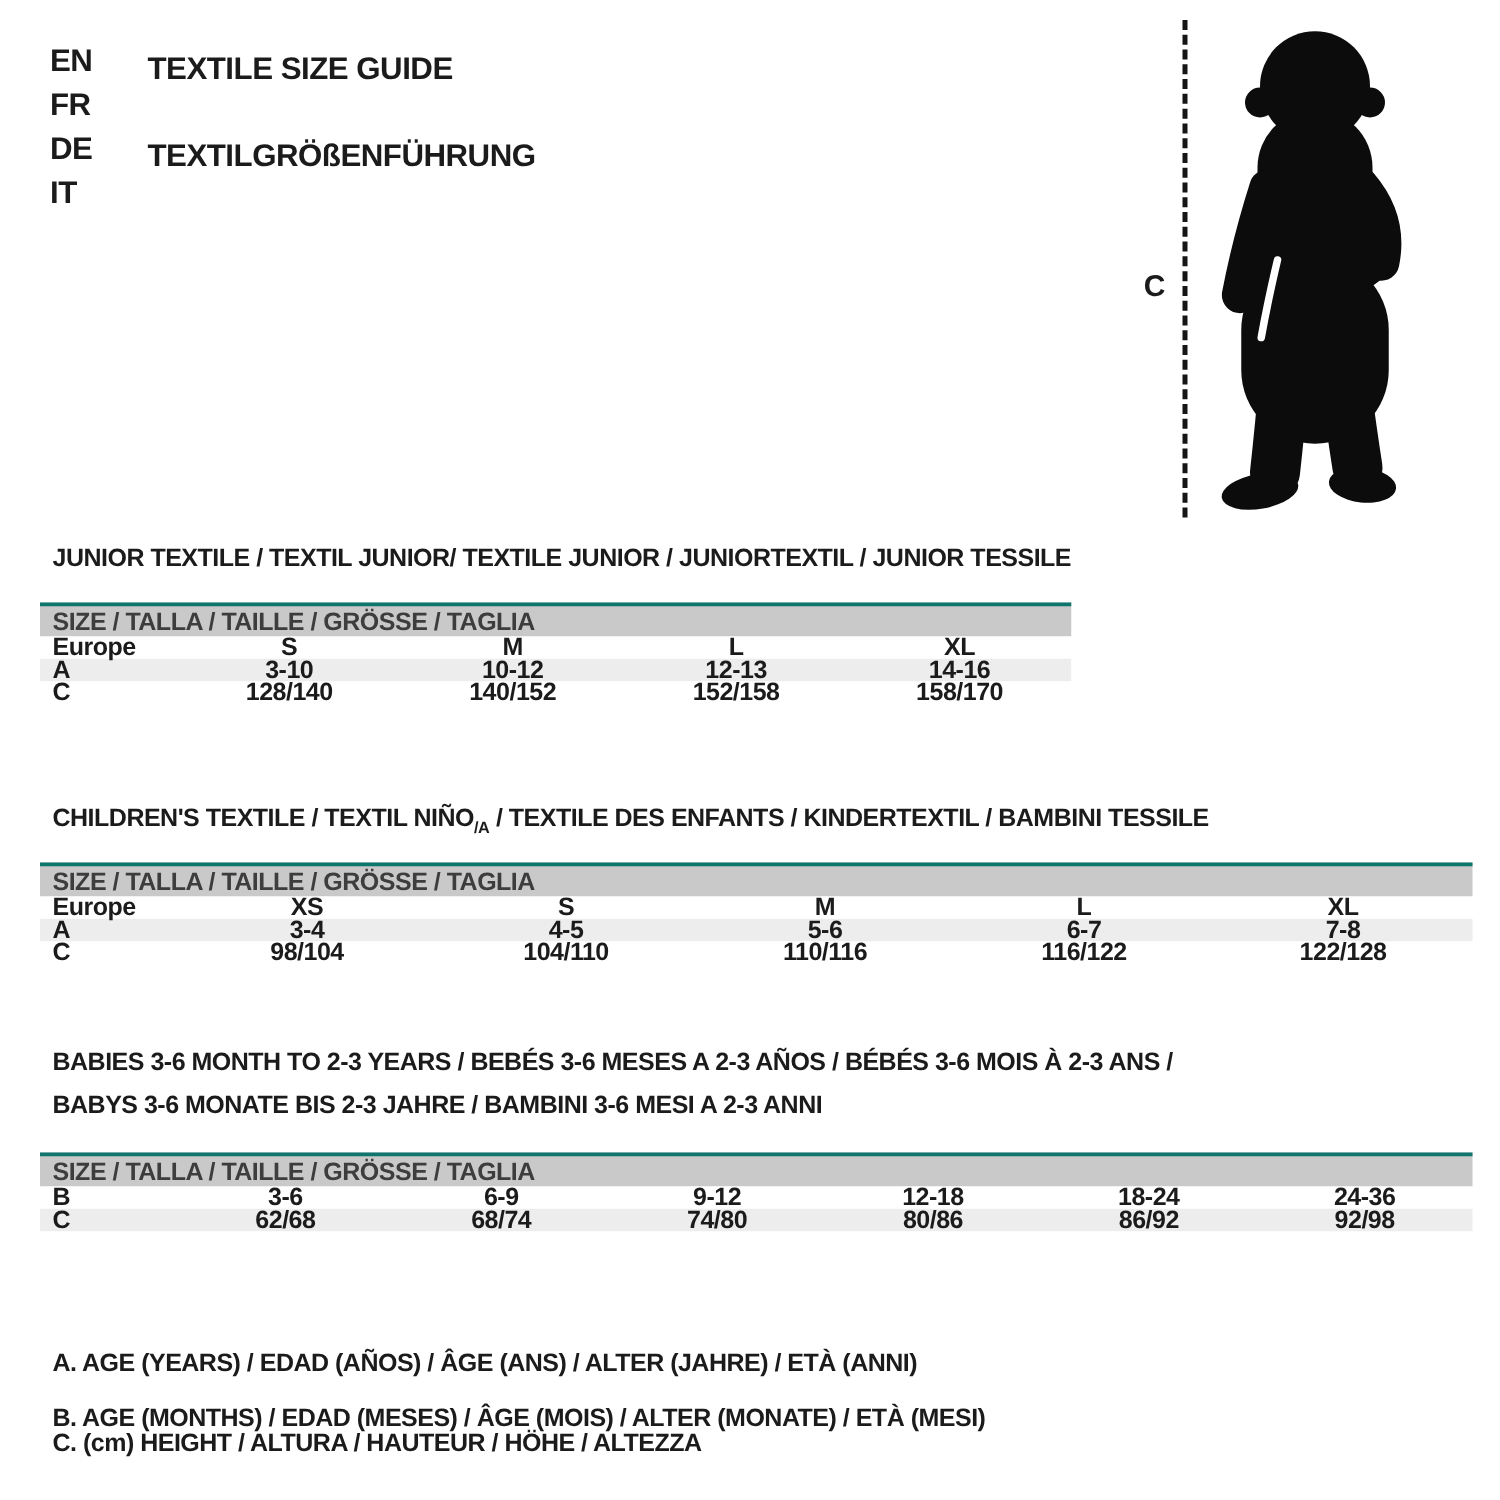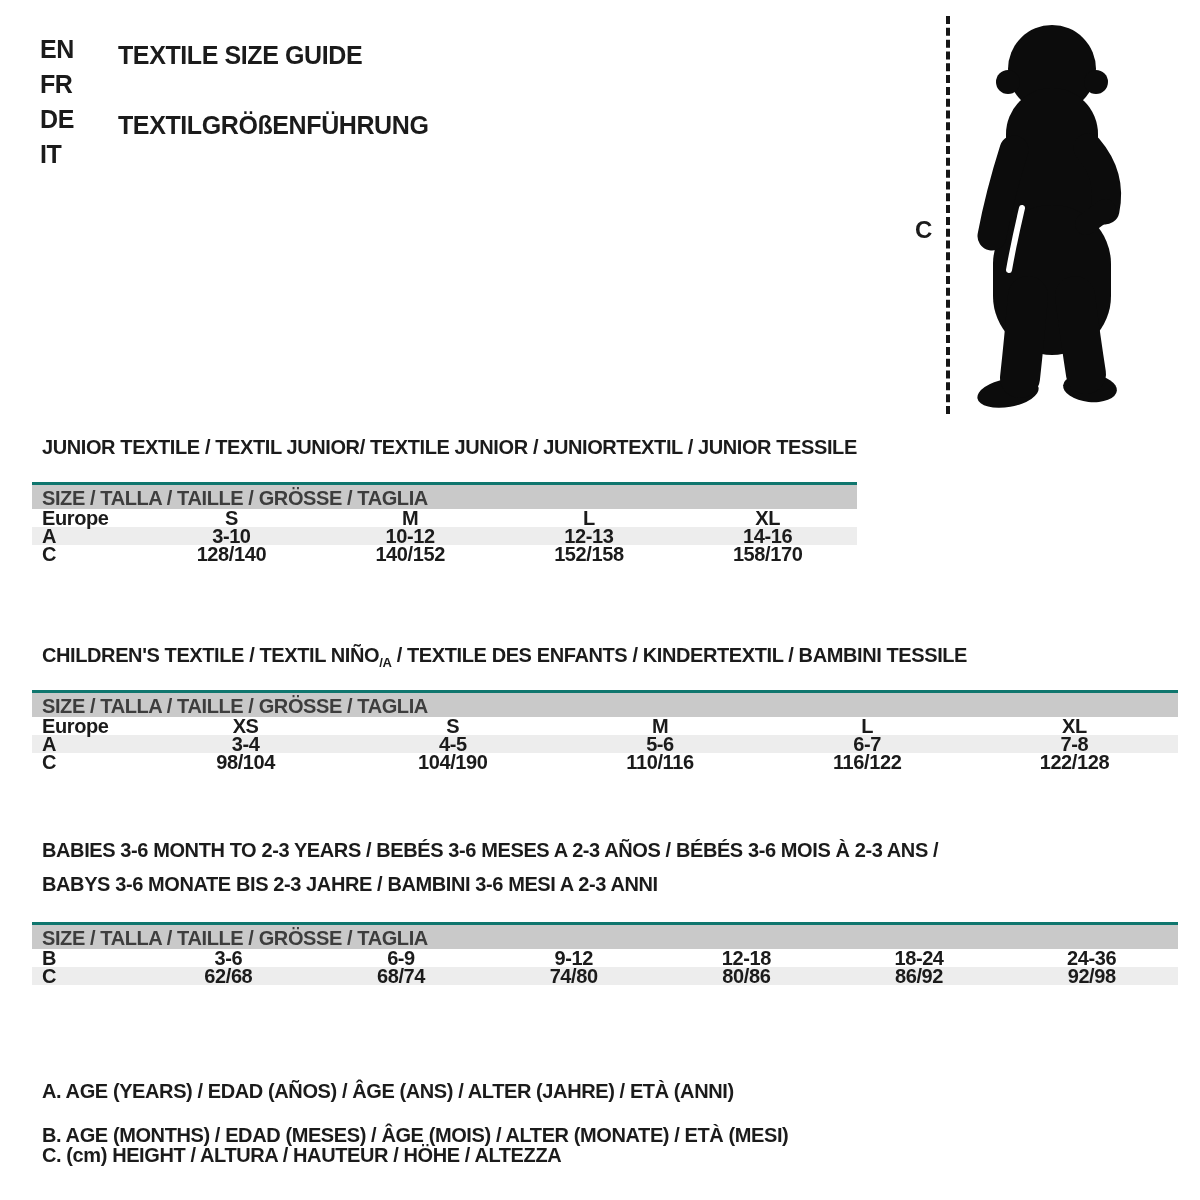--- a/index.html
+++ b/index.html
@@ -207,21 +207,21 @@
       <span class="tlabel">A</span>
       <span class="tcell">3-4</span>
       <span class="tcell">4-5</span>
       <span class="tcell">5-6</span>
       <span class="tcell">6-7</span>
       <span class="tcell">7-8</span>
     </div>
     <div class="trow">
       <span class="tlabel">C</span>
       <span class="tcell">98/104</span>
-      <span class="tcell">104/190</span>
+      <span class="tcell">104/110</span>
       <span class="tcell">110/116</span>
       <span class="tcell">116/122</span>
       <span class="tcell">122/128</span>
     </div>
   </div>
 
 <div class="section-title" style="top:839px">BABIES 3-6 MONTH TO 2-3 YEARS / BEBÉS 3-6 MESES A 2-3 AÑOS / BÉBÉS 3-6 MOIS À 2-3 ANS /</div>
 <div class="section-title" style="top:873px">BABYS 3-6 MONATE BIS 2-3 JAHRE / BAMBINI 3-6 MESI A 2-3 ANNI</div>
 <div class="size-table" style="top:922px; width:1146px">
     <div class="tbar">SIZE / TALLA / TAILLE / GRÖSSE / TAGLIA</div>

